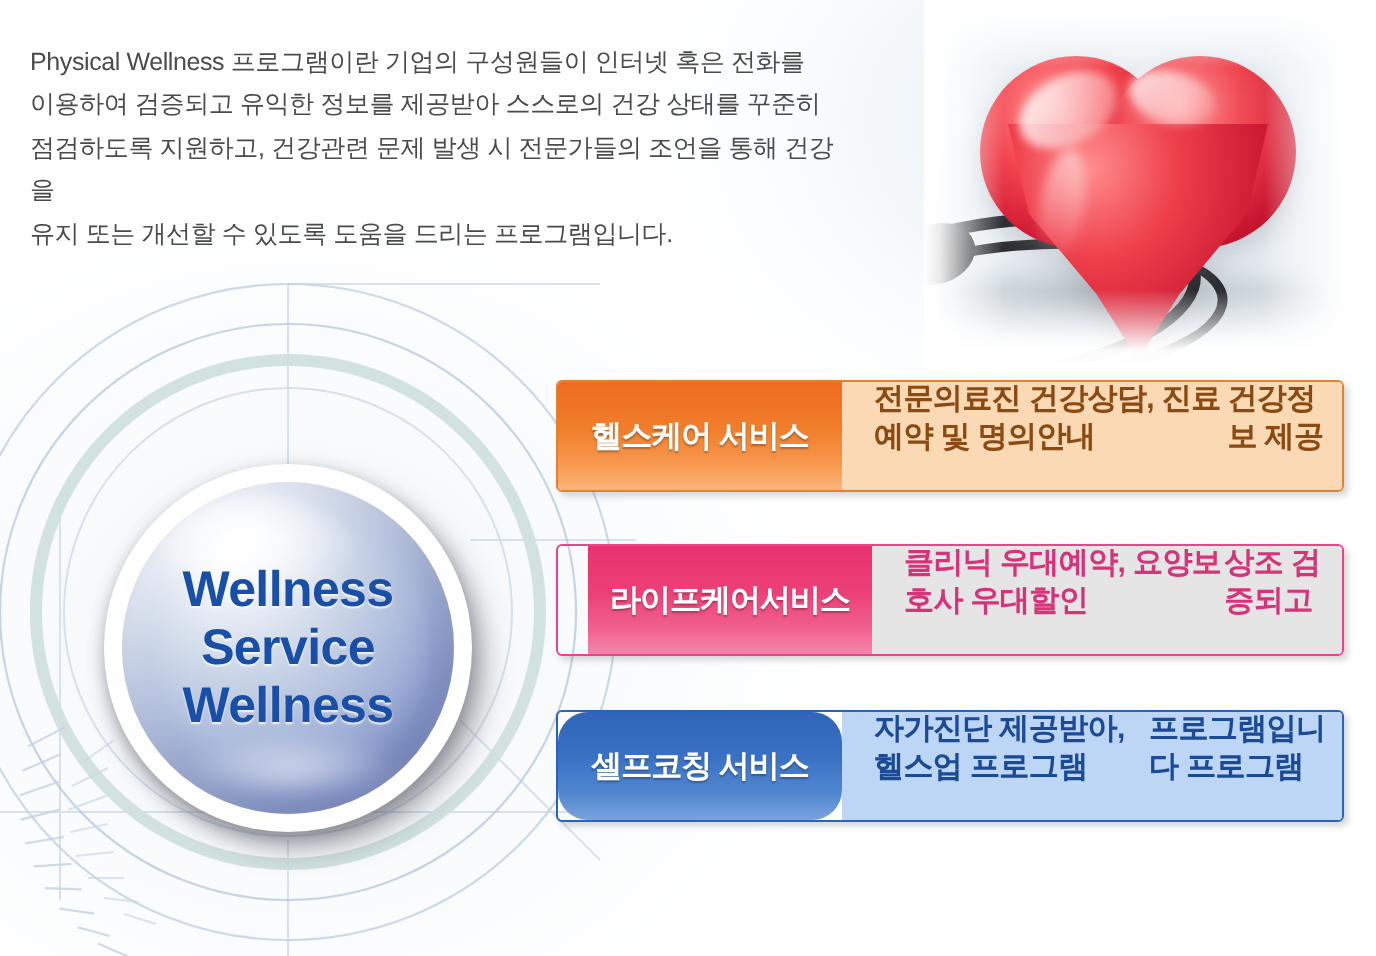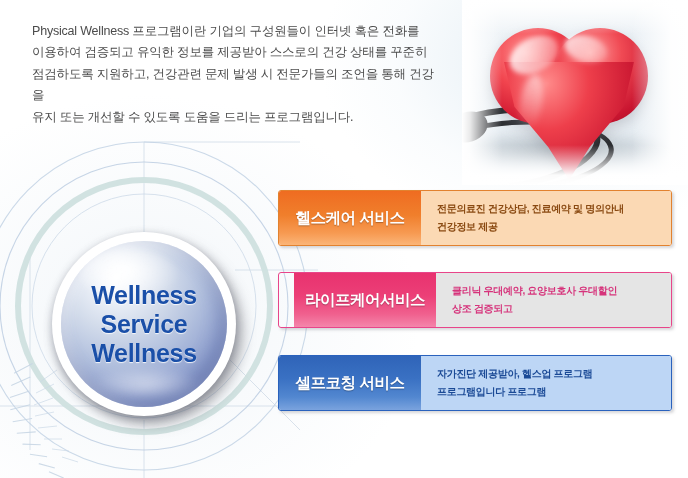--- a/index.html
+++ b/index.html
@@ -24,21 +24,21 @@
     inset: 0;
     background:
       radial-gradient(ellipse 300px 220px at 560px 60px, rgba(222,234,242,0.85) 0%, rgba(240,246,250,0.35) 55%, rgba(255,255,255,0) 80%),
       radial-gradient(ellipse 360px 300px at 150px 320px, rgba(236,242,247,0.7) 0%, rgba(255,255,255,0) 75%);
     pointer-events: none;
   }
 
   
   .intro {
     position: absolute;
-    left: 32px;
+    left: 15px;
     top: 8px;
     width: 410px;
     font-size: 12.5px;
     line-height: 21.5px;
     color: #4b4b4b;
     letter-spacing: -0.2px;
     white-space: pre-line;
   }
 
   
@@ -307,43 +307,43 @@
     color: #ffffff;
     font-weight: bold;
     font-size: 15.5px;
     letter-spacing: -0.5px;
     text-shadow: 0 1px 1px rgba(0,0,0,0.28);
     box-sizing: border-box;
   }
   .svc .desc {
     flex: 1 1 auto;
     display: flex;
-    flex-direction: column;
+    flex-direction: row;
     justify-content: center;
     padding-left: 16px;
-    font-size: 10px;
+    font-size: 15px;
     line-height: 18.5px;
     font-weight: bold;
     letter-spacing: -0.3px;
     box-sizing: border-box;
   }
 
   
   .svc.box1 { top: 190px; border: 1px solid #e2822f; }
   .svc.box1 .tag { background: linear-gradient(180deg, #ef6c21 0%, #f07f2c 45%, #f79a52 78%, #fbb578 100%); }
   .svc.box1 .desc { background: #fbd9b4; color: #8a4a12; }
 
   
   .svc.box2 { top: 272px; border: 1px solid #e8458a; padding-left: 15px; }
   .svc.box2 .tag { background: linear-gradient(180deg, #e8326f 0%, #ec3f77 42%, #f0608e 76%, #f486ab 100%); }
   .svc.box2 .desc { background: #e5e5e5; color: #d6337b; }
 
   
   .svc.box3 { top: 355px; border: 1px solid #2a62bd; }
-  .svc.box3 .tag { background: linear-gradient(180deg, #2f64b8 0%, #3a71c3 42%, #5287d0 76%, #7aa3de 100%); }
+  .svc.box3 .tag { background: linear-gradient(180deg, #2f64b8 0%, #3a71c3 42%, #5287d0 76%, #7aa3de 100%); border-radius: 15px; }
   .svc.box3 .desc { background: #bdd6f5; color: #1b4a96; }
 </style>
 </head>
 <body>
 
 <div id="stage">
 
   <div class="bg-wash"></div>
 
   <p class="intro">Physical Wellness 프로그램이란 기업의 구성원들이 인터넷 혹은 전화를

